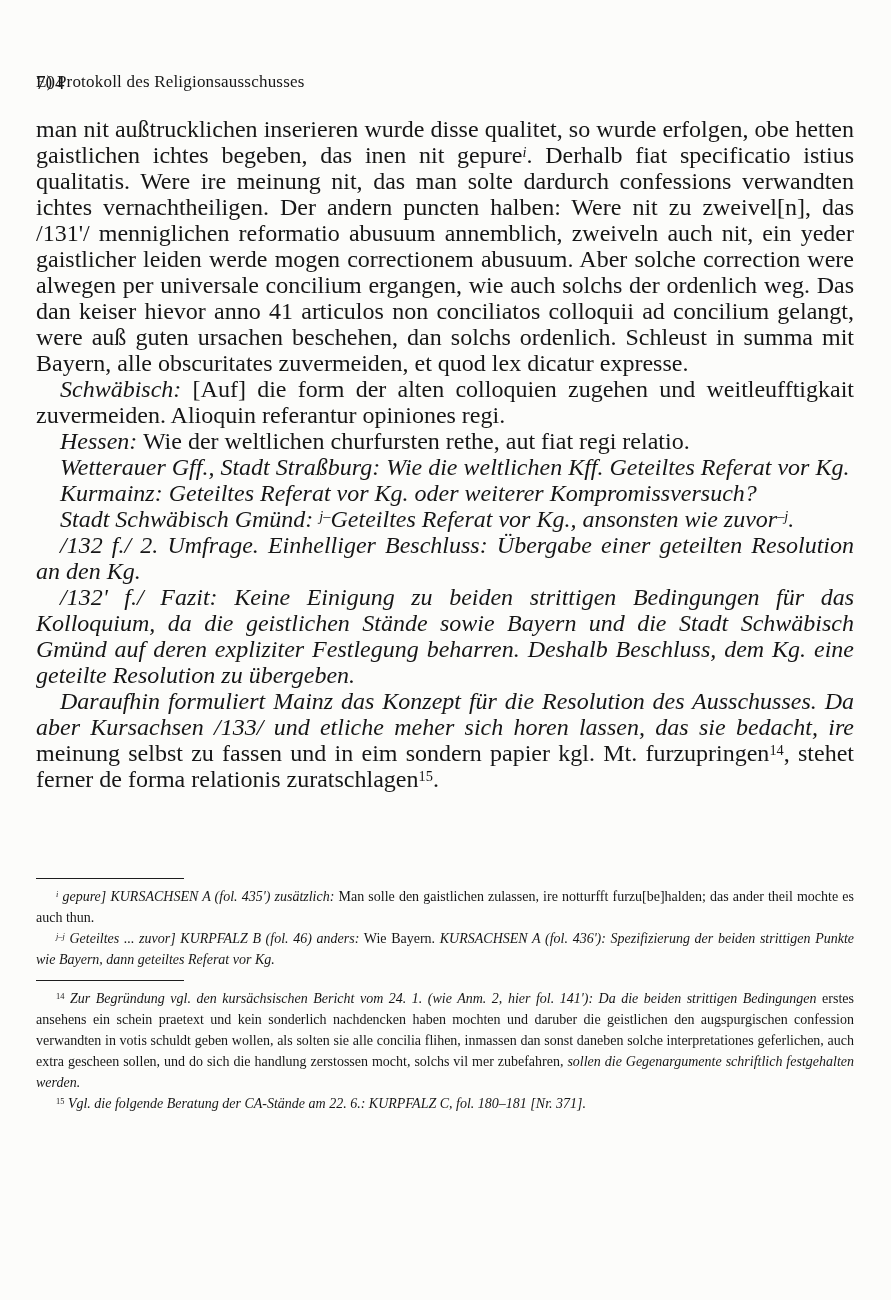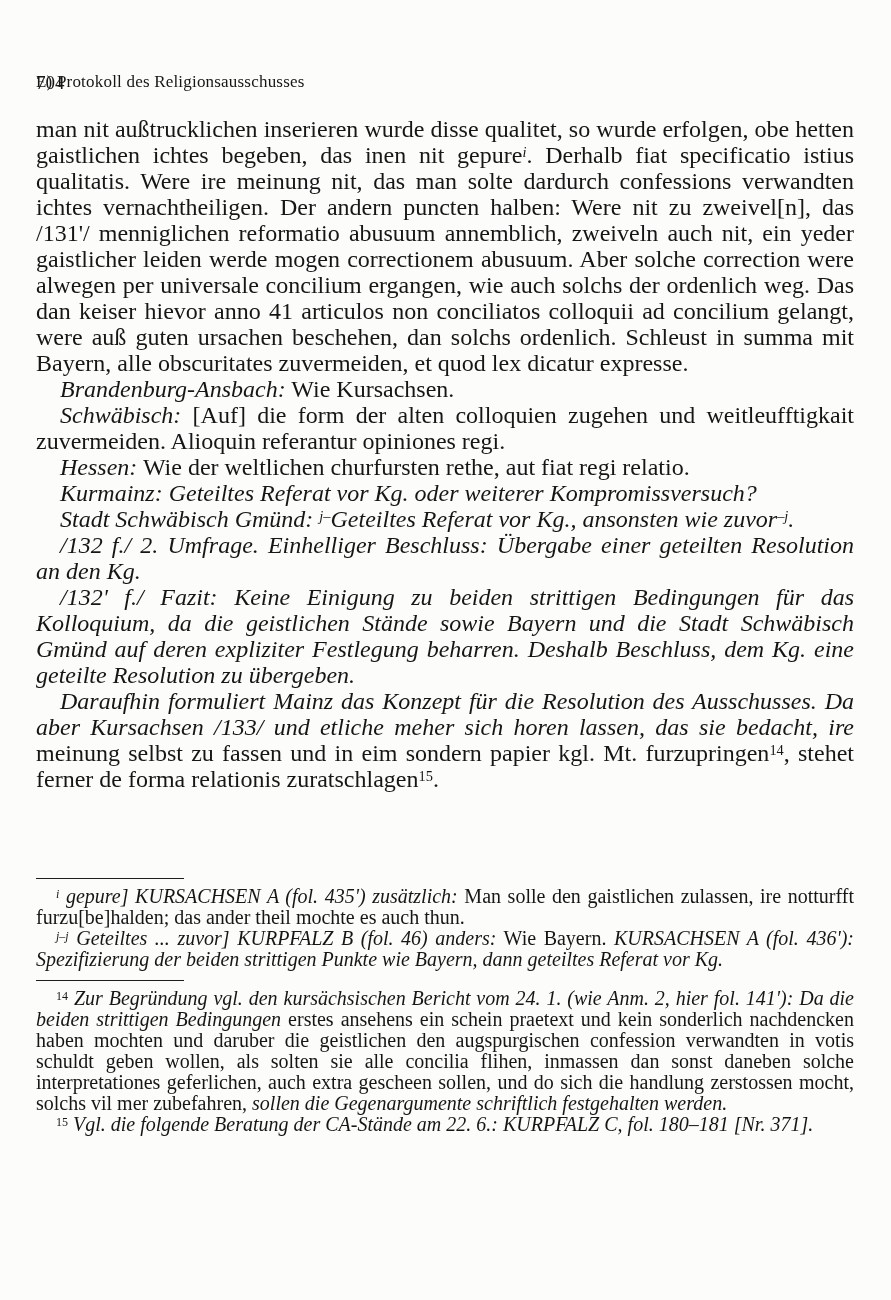--- a/index.html
+++ b/index.html
@@ -63,43 +63,43 @@
   .fn-sep {
     width: 148px;
     height: 0;
     border-top: 1.5px solid #1d1d1d;
     margin: 0 0 7px 0;
   }
   .fn-sep2 {
     margin-top: 10px;
   }
   .fn-group .para {
-    font-size: 20px;
+    font-size: 14px;
     line-height: 21px;
     font-family: Liberation Serif, serif;
   }
   .fn-group .indent {
     text-indent: 20px;
   }
 </style>
 </head>
 <body>
 
 <div class="page">
 
   <div class="running-header">
     <span class="page-number">704</span>
     <span class="running-head">E) Protokoll des Religionsausschusses</span>
   </div>
 
   <div class="body-text">
       <p class="para"><span>man nit außtrucklichen inserieren wurde disse qualitet, so wurde erfolgen, obe hetten gaistlichen ichtes begeben, das inen nit gepure</span><sup class="it">i</sup><span>. Derhalb fiat specificatio istius qualitatis. Were ire meinung nit, das man solte dardurch confessions verwandten ichtes vernachtheiligen. Der andern puncten halben: Were nit zu zweivel[n], das /131'/ menniglichen reformatio abusuum annemblich, zweiveln auch nit, ein yeder gaistlicher leiden werde mogen correctionem abusuum. Aber solche correction were alwegen per universale concilium ergangen, wie auch solchs der ordenlich weg. Das dan keiser hievor anno 41 articulos non conciliatos colloquii ad concilium gelangt, were auß guten ursachen beschehen, dan solchs ordenlich. Schleust in summa mit Bayern, alle obscuritates zuvermeiden, et quod lex dicatur expresse.</span></p>
-      <p class="para indent"><span class="it">Brandenburg-Ansbach:</span><span> Wie Kursachsen.</span></p>
       <p class="para indent"><span class="it">Schwäbisch:</span><span> [Auf] die form der alten colloquien zugehen und weitleufftigkait zuvermeiden. Alioquin referantur opiniones regi.</span></p>
       <p class="para indent"><span class="it">Hessen:</span><span> Wie der weltlichen churfursten rethe, aut fiat regi relatio.</span></p>
+      <p class="para indent"><span class="it">Wetterauer Gff., Stadt Straßburg: Wie die weltlichen Kff. Geteiltes Referat vor Kg.</span></p>
       <p class="para indent"><span class="it">Kurmainz: Geteiltes Referat vor Kg. oder weiterer Kompromissversuch?</span></p>
       <p class="para indent"><span class="it">Stadt Schwäbisch Gmünd: </span><sup class="it">j–</sup><span class="it">Geteiltes Referat vor Kg., ansonsten wie zuvor</span><sup class="it">–j</sup><span class="it">.</span></p>
       <p class="para indent"><span class="it">/132 f./ 2. Umfrage. Einhelliger Beschluss: Übergabe einer geteilten Resolution an den Kg.</span></p>
       <p class="para indent"><span class="it">/132' f./ Fazit: Keine Einigung zu beiden strittigen Bedingungen für das Kolloquium, da die geistlichen Stände sowie Bayern und die Stadt Schwäbisch Gmünd auf deren expliziter Festlegung beharren. Deshalb Beschluss, dem Kg. eine geteilte Resolution zu übergeben.</span></p>
       <p class="para indent"><span class="it">Daraufhin formuliert Mainz das Konzept für die Resolution des Ausschusses. Da aber Kursachsen /133/ und etliche meher sich horen lassen, das sie bedacht, ire</span><span> meinung selbst zu fassen und in eim sondern papier kgl. Mt. furzupringen</span><sup>14</sup><span>, stehet ferner de forma relationis zuratschlagen</span><sup>15</sup><span>.</span></p>
     </div>
 
   <div class="footnote-area">
     <div class="fn-sep"></div>
     <div class="fn-group">

